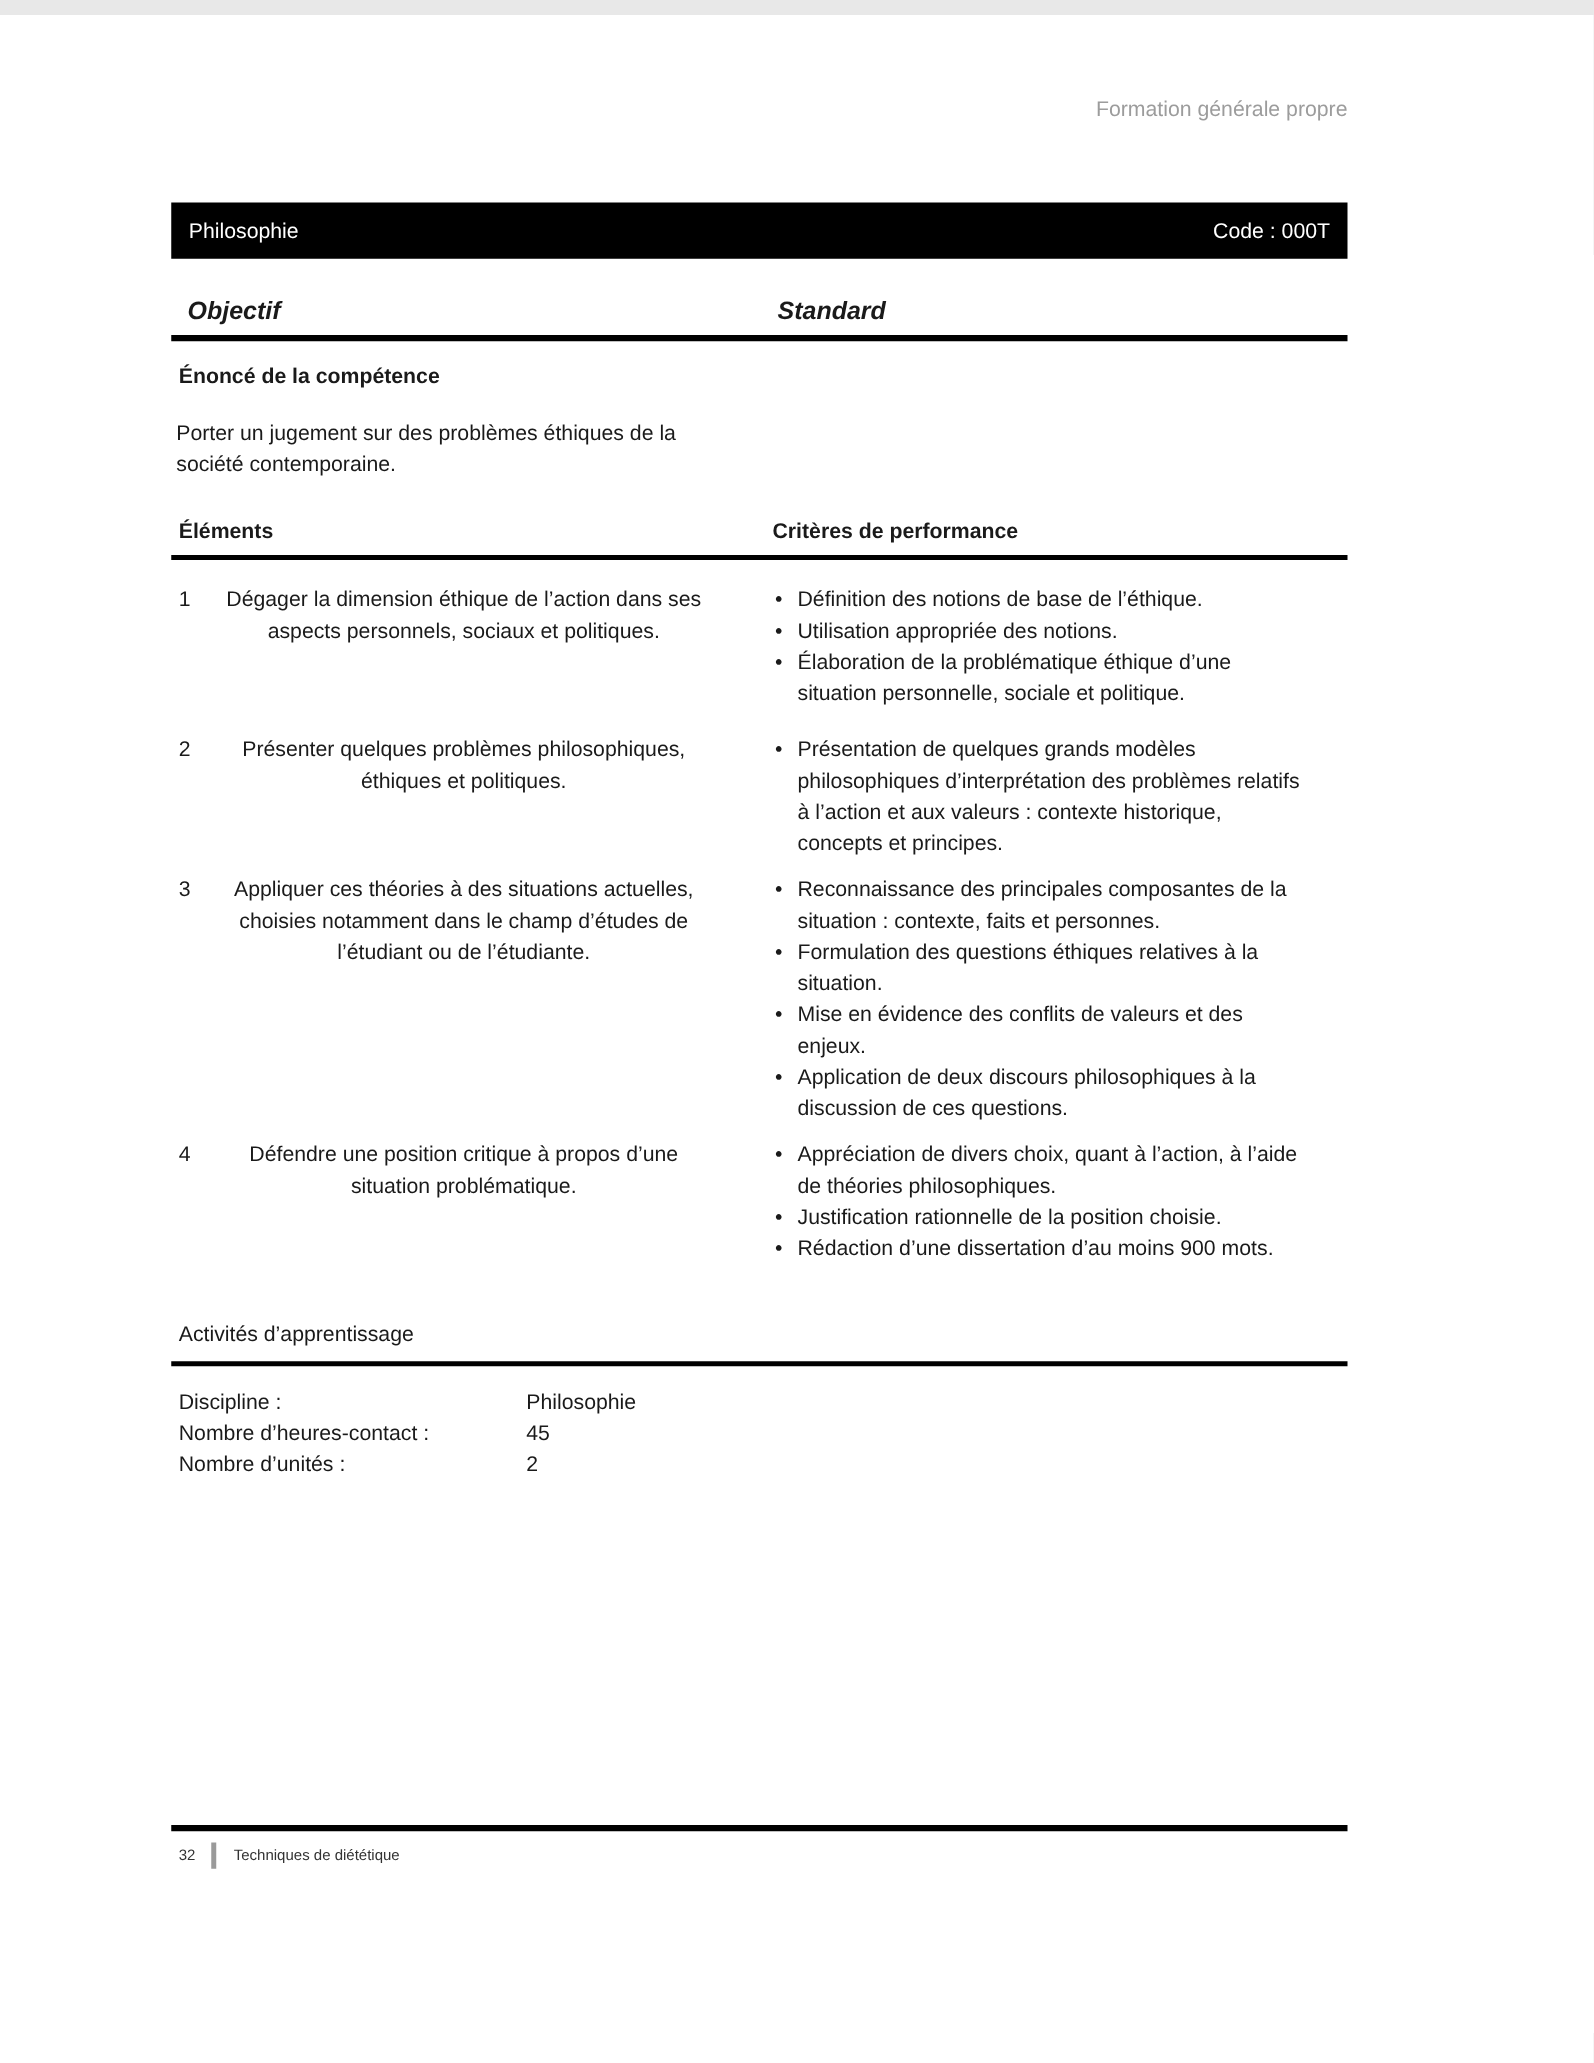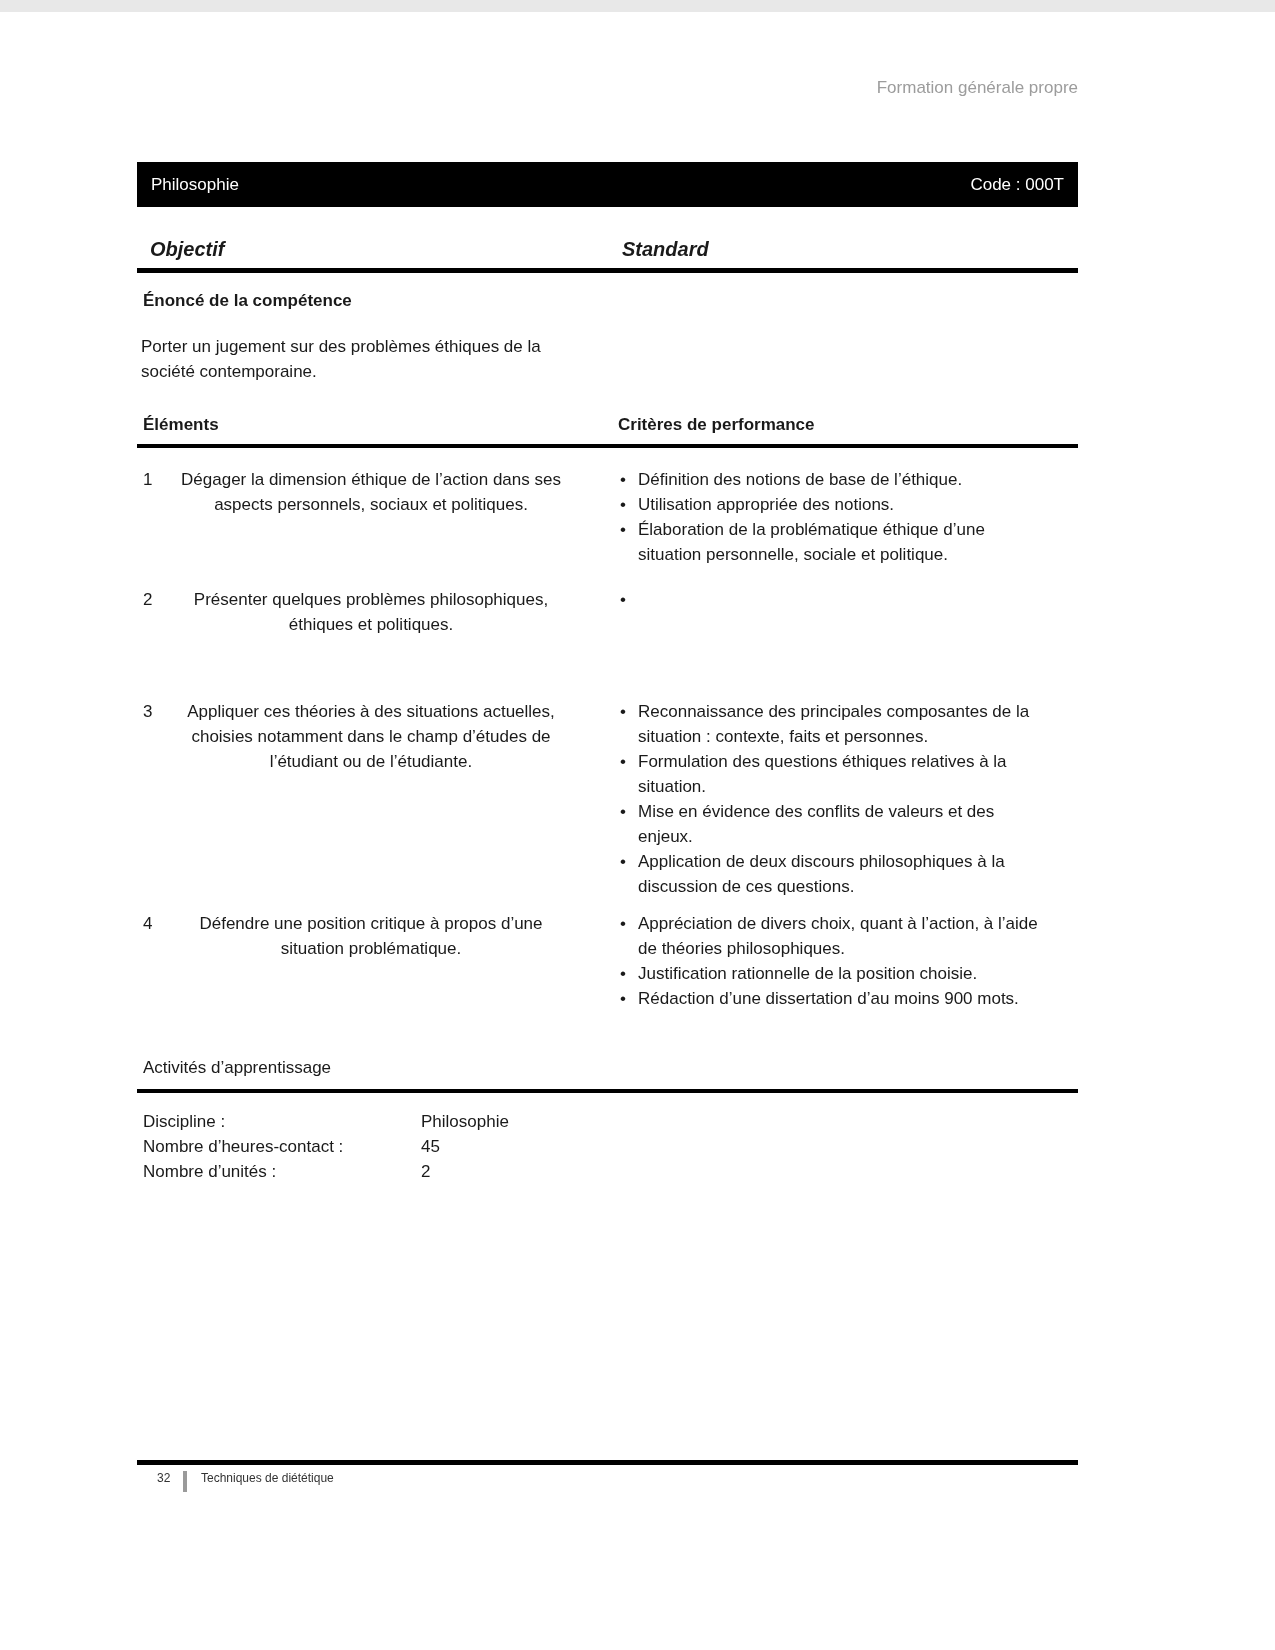--- a/index.html
+++ b/index.html
@@ -71,21 +71,21 @@
   ul.criteria li { position: relative; padding-left: 20px; }
   ul.criteria .dot { position: absolute; left: 2px; top: 0; }
 
   .activities-heading { top: 1046px; left: 137px; width: 941px; padding-left: 6px; font-size: 17px; font-weight: normal; }
 
   .activity-fields { top: 1097px; left: 137px; width: 941px; }
   .activity-field { display: flex; }
   .activity-field .label { width: 284px; padding-left: 6px; flex: none; }
   .activity-field .value { flex: 1; }
 
-  .footer { top: 1459px; left: 151px; width: 941px; height: 26px; display: flex; }
+  .footer { top: 1459px; left: 137px; width: 941px; height: 26px; display: flex; align-items: center; }
   .footer .pagenum { padding-left: 6px; width: 32px; font-size: 12px; color: #333; }
   .footer .vbar { width: 4px; height: 21px; background: #9a9a9a; margin-right: 14px; }
   .footer .program { font-size: 12px; color: #333; }
 </style>
 </head>
 <body>
 
 <div class="page">
 
   <div class="abs running-header">Formation générale propre</div>
@@ -124,21 +124,21 @@
     </div>
   </div>
 
   <div class="abs comp-row row2 body-text">
     <div class="left">
       <span class="num">2</span>
       <span class="ltext">Présenter quelques problèmes philosophiques, éthiques et politiques.</span>
     </div>
     <div class="right">
       <ul class="criteria">
-        <li><span class="dot">•</span></li>
+        <li><span class="dot">•</span><span>Présentation de quelques grands modèles philosophiques d’interprétation des problèmes relatifs à l’action et aux valeurs : contexte historique, concepts et principes.</span></li>
       </ul>
     </div>
   </div>
 
   <div class="abs comp-row row3 body-text">
     <div class="left">
       <span class="num">3</span>
       <span class="ltext">Appliquer ces théories à des situations actuelles, choisies notamment dans le champ d’études de l’étudiant ou de l’étudiante.</span>
     </div>
     <div class="right">

